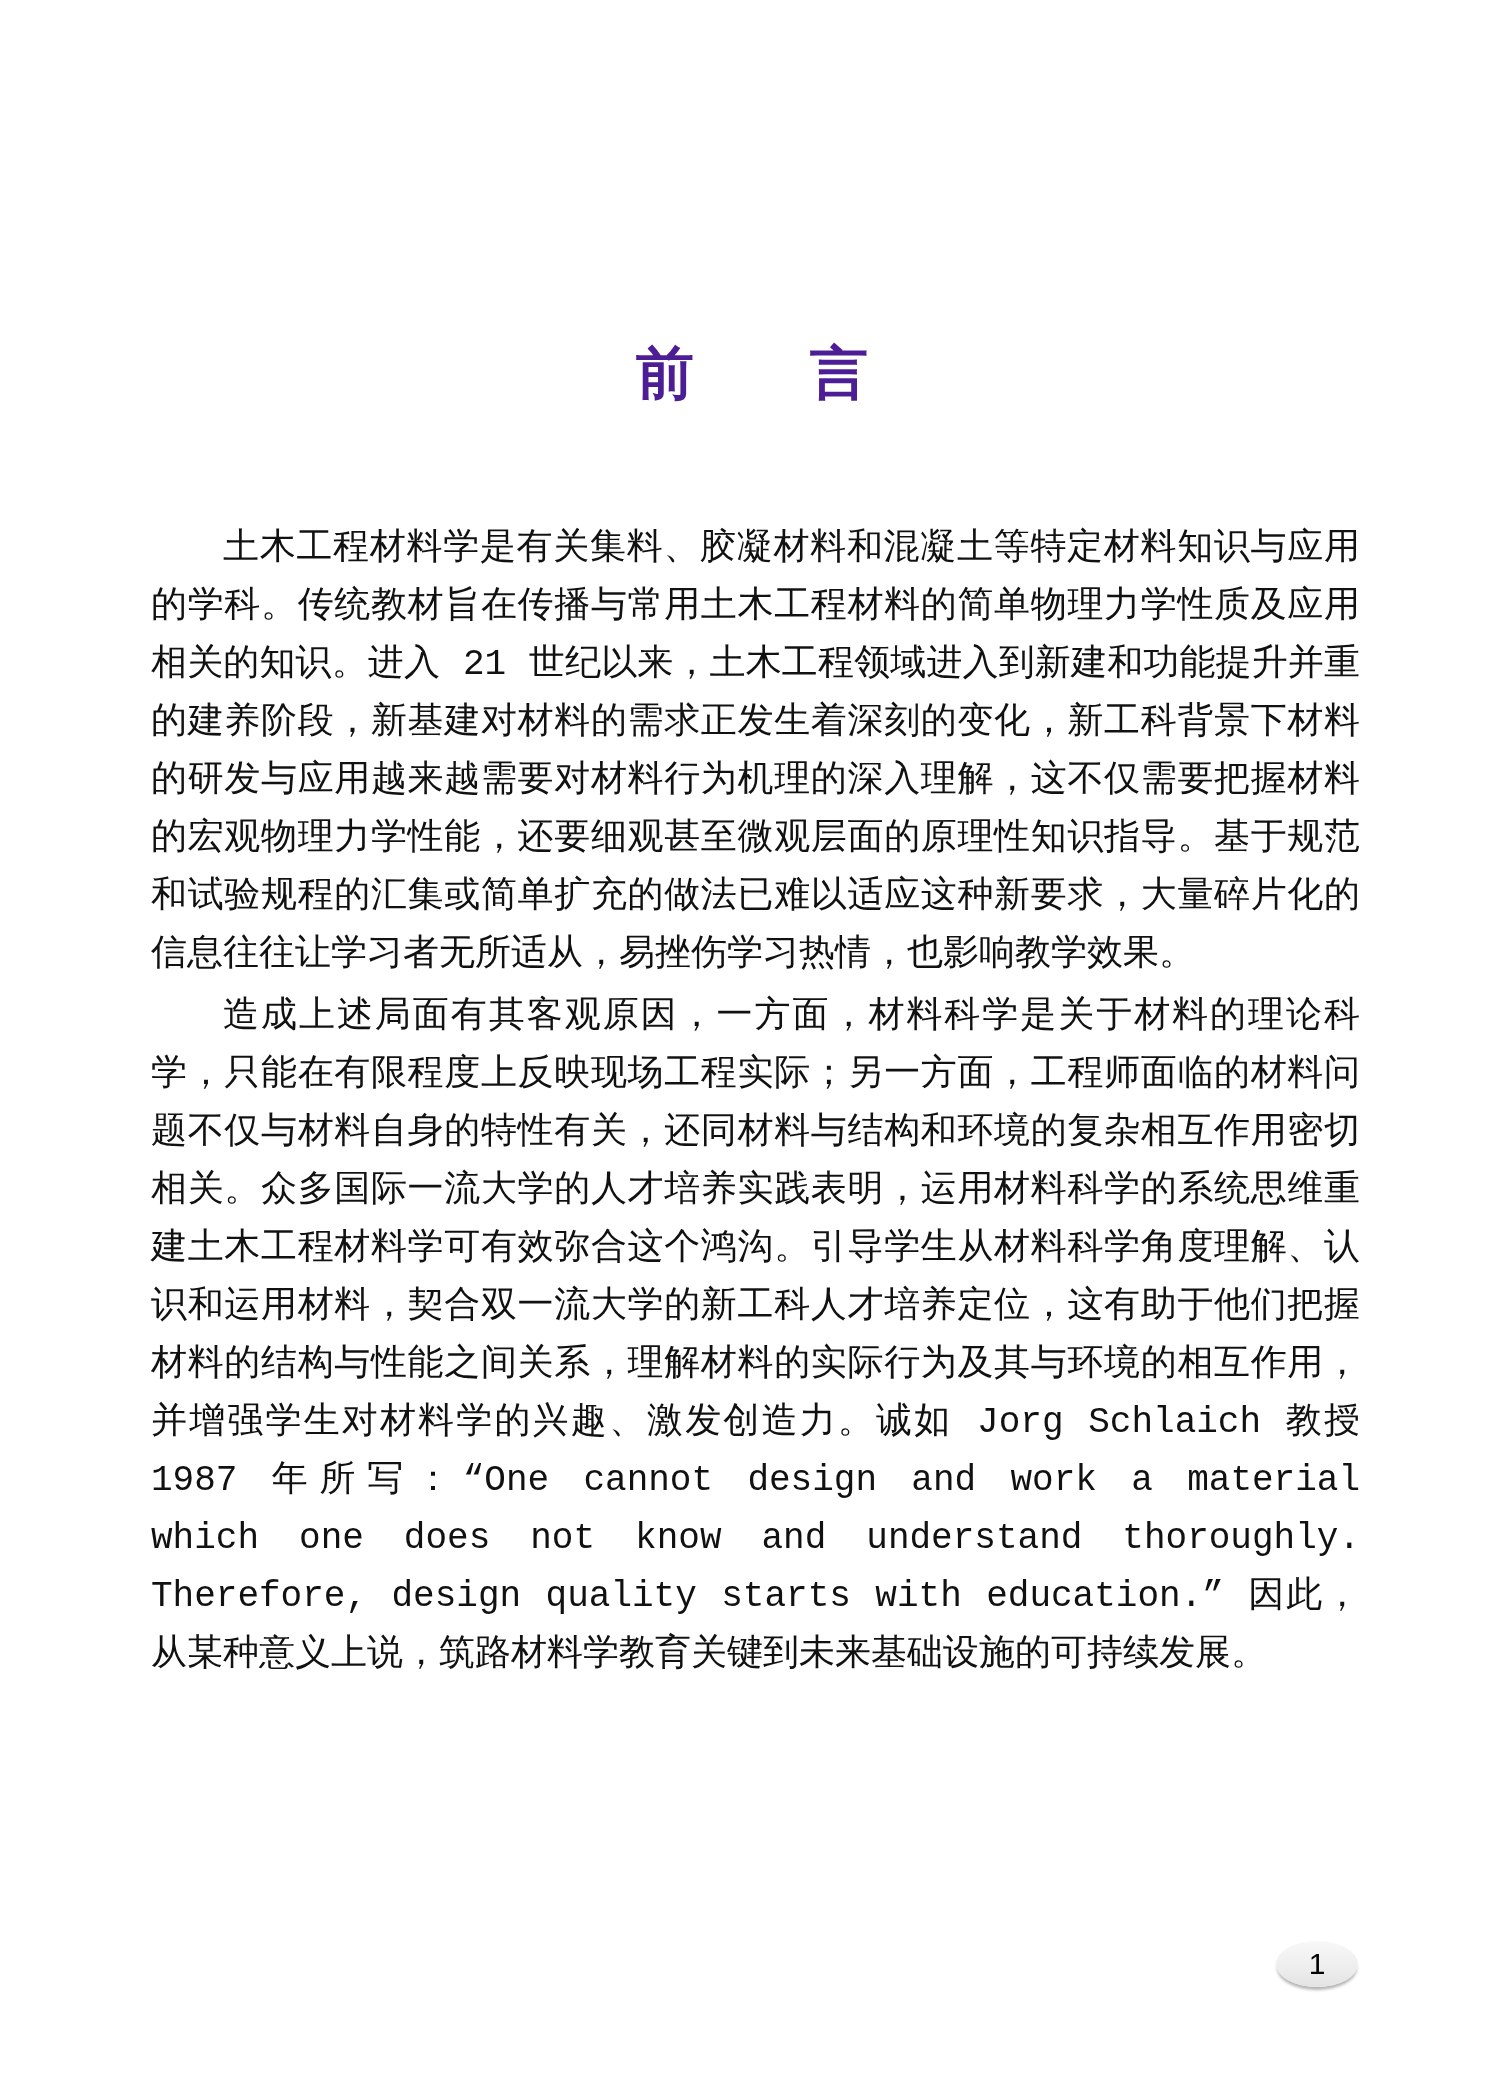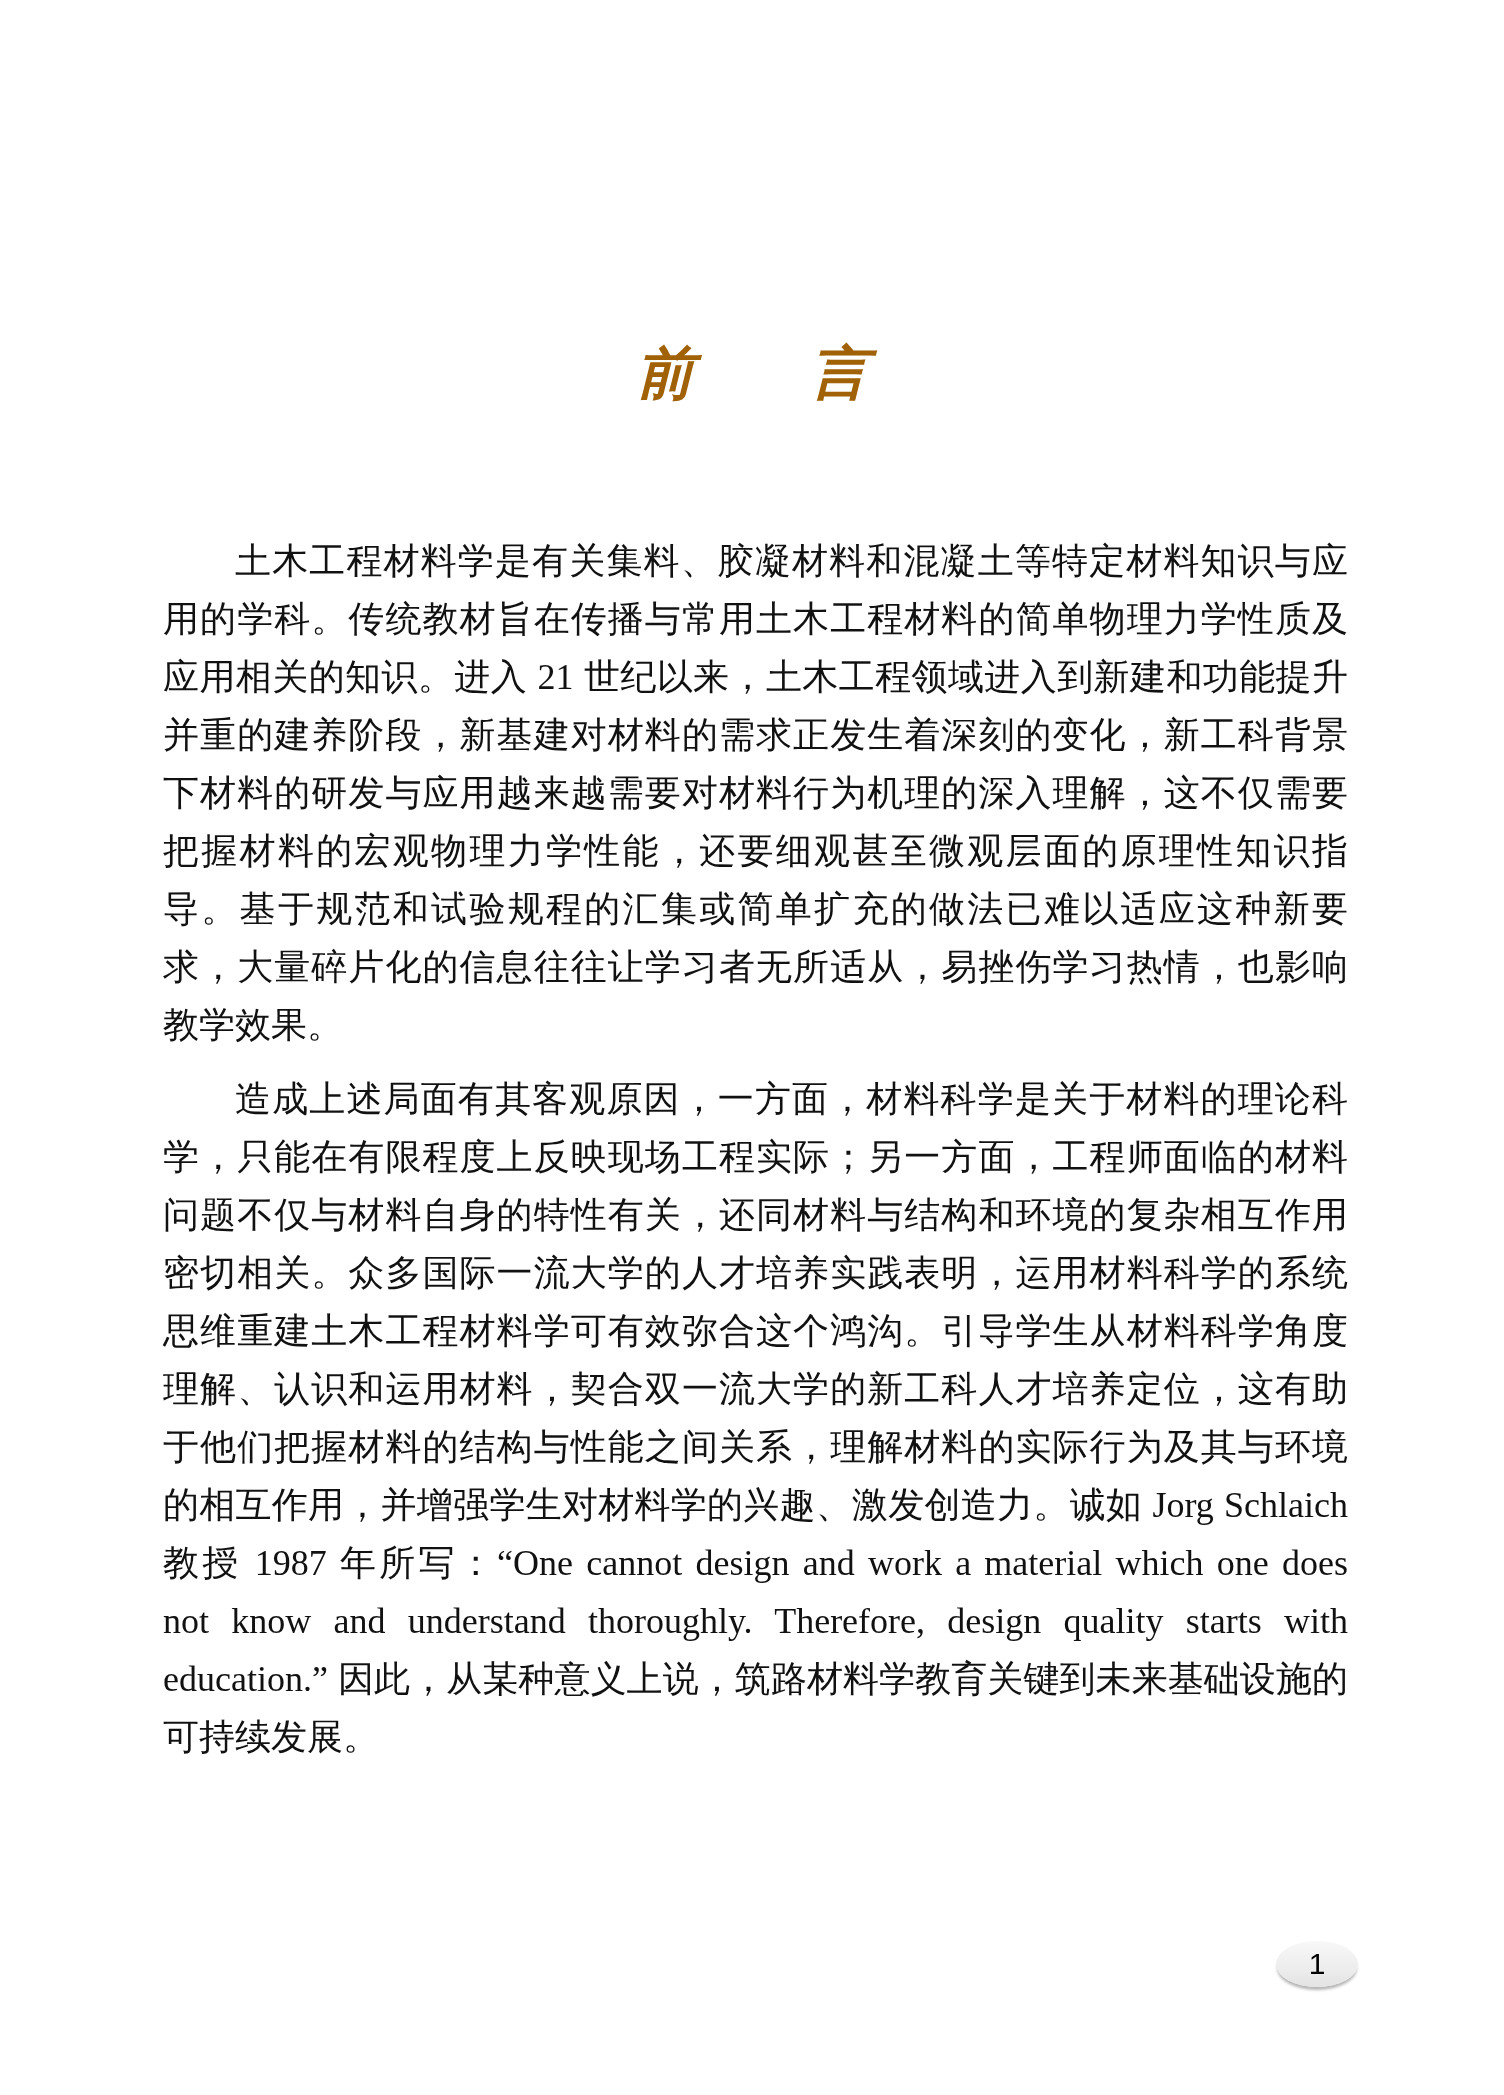--- a/index.html
+++ b/index.html
@@ -20,37 +20,37 @@
     position: absolute;
     top: 338px;
     left: 0;
     width: 100%;
     margin: 0;
     text-align: center;
     font-family: "Liberation Sans", "DejaVu Sans", sans-serif;
     font-weight: 700;
     font-size: 58px;
     line-height: 70px;
-    color: #a16207;
-    font-style: italic;
+    color: #4c1d95;
   }
   .body {
     position: absolute;
     top: 516px;
     left: 147px;
     width: 1217px;
   }
   .para {
-    margin: 16px;
+    margin: 4px;
     font-size: 36px;
     line-height: 58px;
     text-align: justify;
     text-justify: inter-ideograph;
     text-indent: 2em;
     word-spacing: 1px;
+    font-family: Liberation Mono, monospace;
   }
   .page-badge {
     position: absolute;
     left: 1276px;
     top: 1941px;
     width: 82px;
     height: 46px;
     border-radius: 50%;
     background: linear-gradient(180deg, #f8f8f8 0%, #ececec 65%, #e3e3e3 100%);
     box-shadow: 0 4px 3px -1px #b5b5b5;

